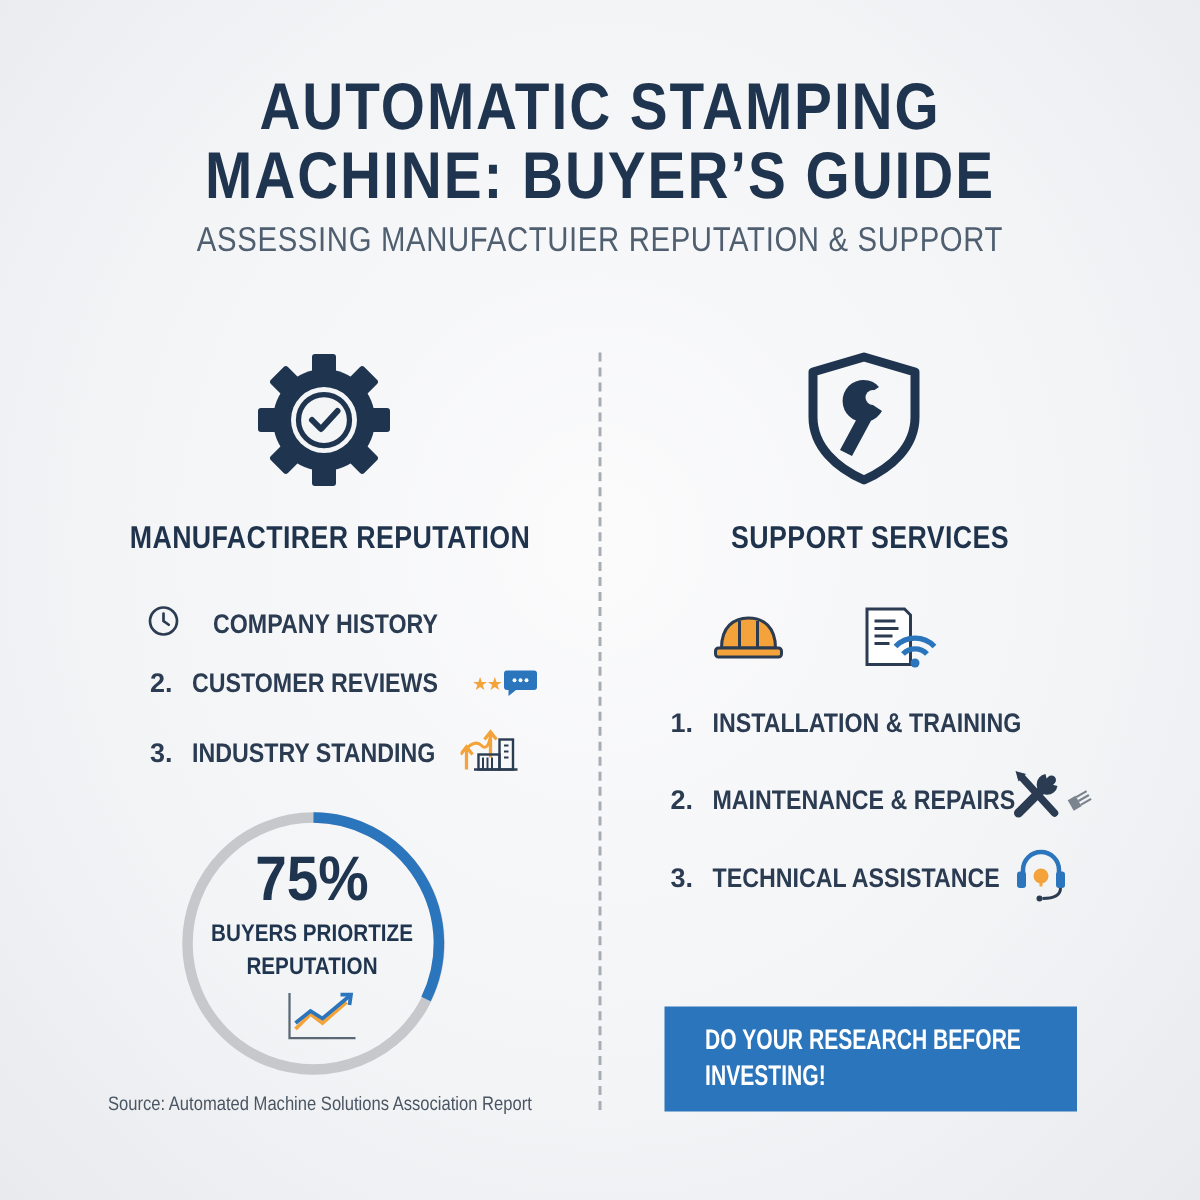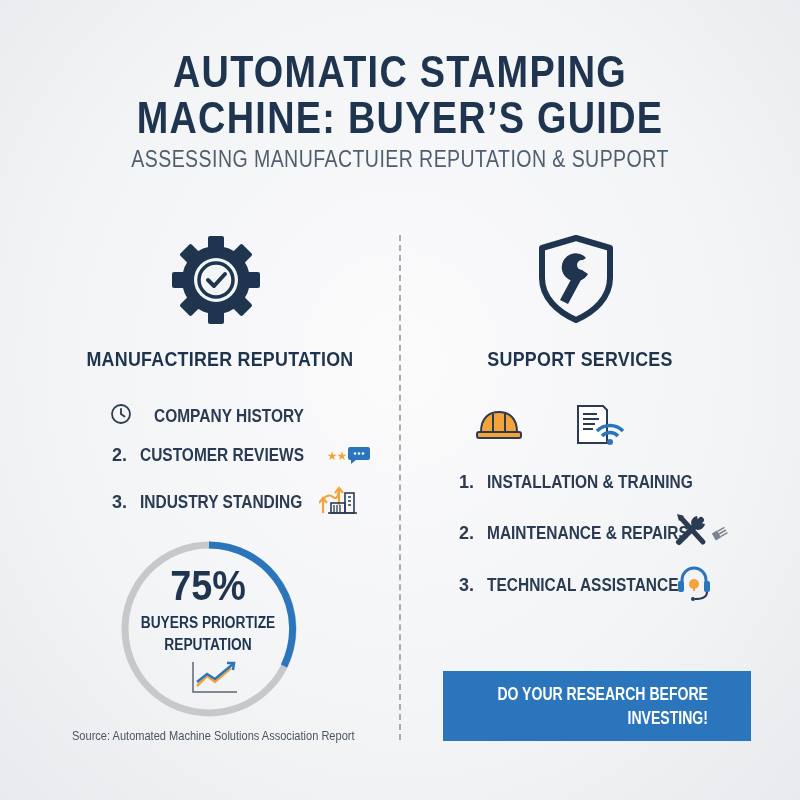--- a/index.html
+++ b/index.html
@@ -20,39 +20,39 @@
     left: 0; width: 800px; top: 146px; text-align: center;
     font-size: 23px; color: #4f5f70; letter-spacing: 0.5px;
     transform: scaleX(0.85); transform-origin: center;
   }
   .section-title {
     font-weight: 700; font-size: 21px; color: #1f334c; text-align: center;
     transform: scaleX(0.85); transform-origin: center; letter-spacing: 0.3px;
   }
   .item {
     display: flex; align-items: center; font-weight: 700; font-size: 18px;
-    color: #2b3c52; white-space: nowrap; margin-left: 12px;
+    color: #2b3c52; white-space: nowrap;
   }
   .item .txt { display: inline-block; transform: scaleX(0.86); transform-origin: left center; }
   .num { display: inline-block; width: 28px; }
   .divider {
     left: 399px; top: 235px; height: 505px; width: 0;
     border-left: 2px dashed #a8adb3;
   }
   .ring-text { left: 118px; width: 180px; text-align: center; color: #1f344e; }
   .pct { top: 562px; font-weight: 700; font-size: 42px; transform: scaleX(0.9); }
   .ring-sub { font-weight: 700; font-size: 16px; line-height: 22px; transform: scaleX(0.86); }
   .source {
     left: 72px; top: 728px; font-size: 13px; color: #4a5563;
     transform: scaleX(0.85); transform-origin: left center; white-space: nowrap;
   }
   .cta {
-    left: 443px; top: 671px; width: 308px; height: 70px;
+    left: 443px; top: 671px; width: 275px; height: 70px;
     background: #2b75bd; color: #fff; font-weight: 700; font-size: 19px;
-    display: flex; align-items: center; justify-content: center; text-align: right;
+    display: flex; align-items: center; justify-content: center; text-align: left;
     line-height: 24px; cursor: pointer;
   }
   .cta span { display: inline-block; transform: scaleX(0.86); width: 300px; }
 </style>
 </head>
 <body>
 
 <div class="abs title" style="top:46px;">AUTOMATIC STAMPING</div>
 <div class="abs title" style="top:92px;">MACHINE: BUYER’S GUIDE</div>
 <div class="abs subtitle">ASSESSING MANUFACTUIER REPUTATION &amp; SUPPORT</div>

